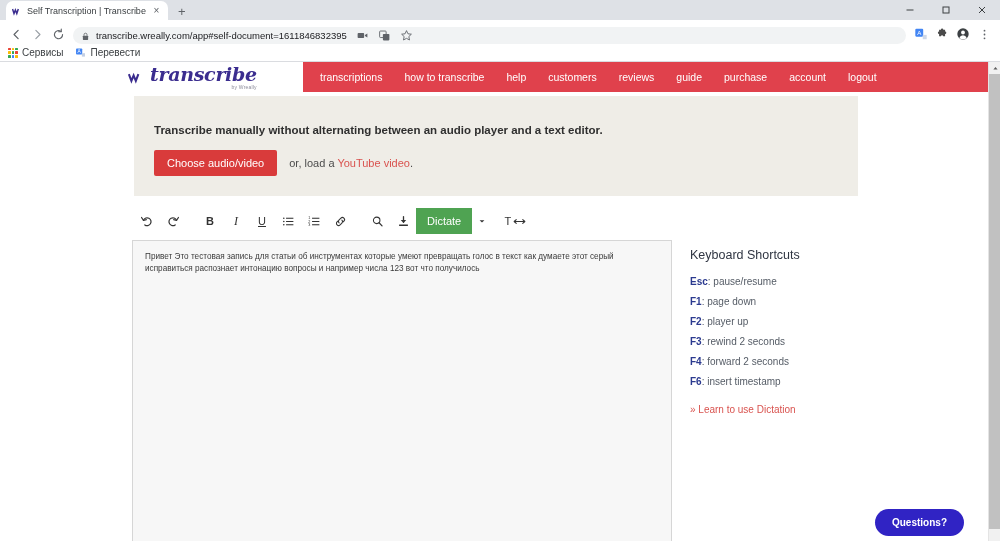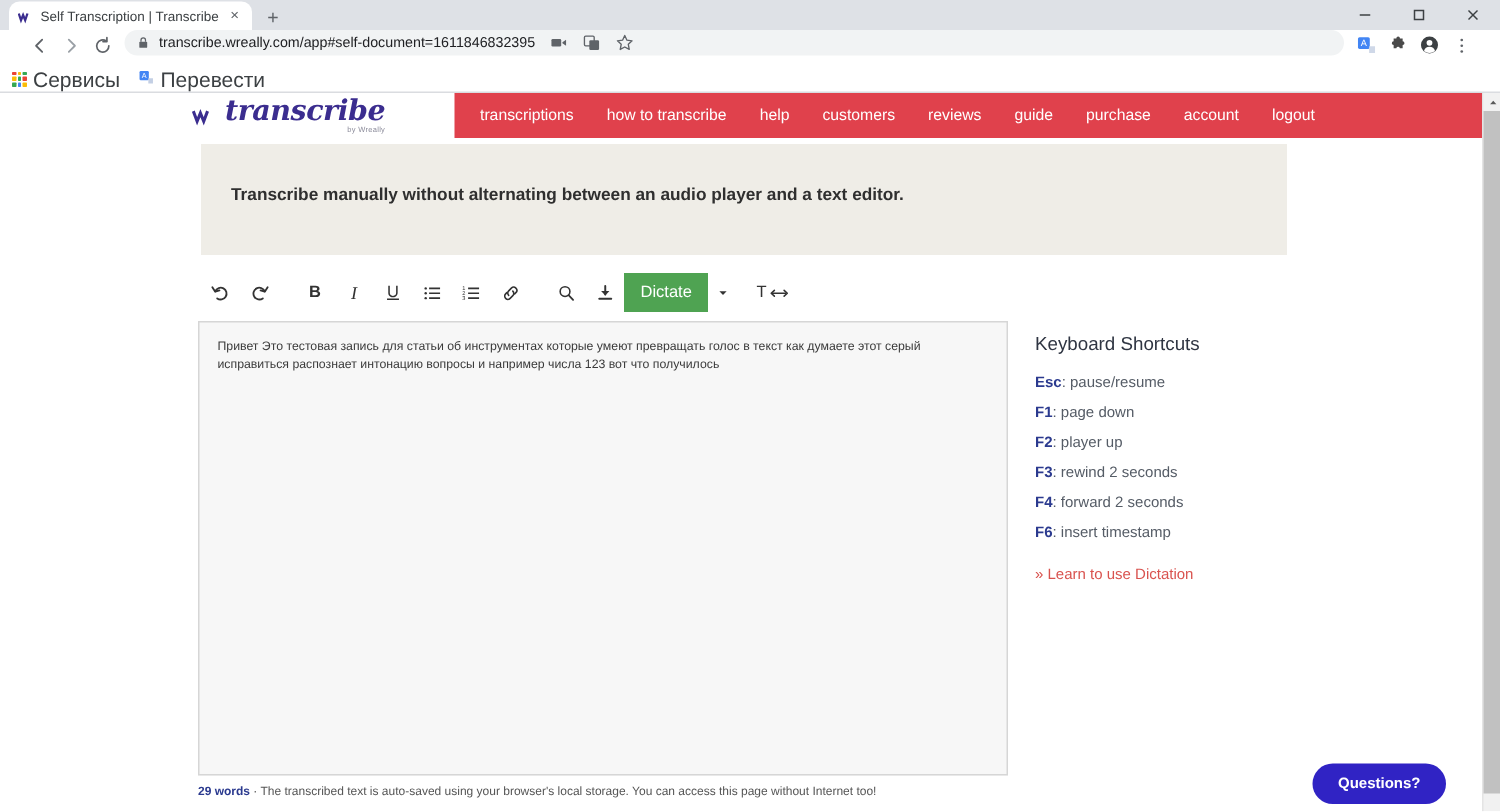--- a/index.html
+++ b/index.html
@@ -62,22 +62,22 @@
   .wincontrol {
     width: 36px; height: 20px;
     display: flex; align-items: center; justify-content: center;
     font-size: 10px; color: #3c4043;
   }
 
   .toolbar {
     height: 24px;
     background: #ffffff;
     display: flex;
-    align-items: flex-start;
-    padding: 0 16px;
+    align-items: flex-end;
+    padding: 0 6px;
     gap: 1px;
   }
   .tbtn {
     width: 20px; height: 20px;
     display: flex; align-items: center; justify-content: center;
     color: #5f6368;
     flex: 0 0 auto;
   }
   .omnibox {
     flex: 1;
@@ -103,21 +103,21 @@
   .bookmarks {
     height: 18px;
     background: #ffffff;
     display: flex;
     align-items: center;
     padding: 0 8px;
     gap: 12px;
     border-bottom: 1px solid #dadce0;
   }
   .bm { display: flex; align-items: center; gap: 4px; }
-  .bm-label { font-size: 14px; color: #3c4043; white-space: nowrap; }
+  .bm-label { font-size: 10px; color: #3c4043; white-space: nowrap; }
 
   
   .apps-grid {
     width: 10px; height: 10px;
     display: grid;
     grid-template-columns: repeat(3, 1fr);
     grid-template-rows: repeat(3, 1fr);
     gap: 1px;
   }
   .apps-grid i { display: block; border-radius: 0.5px; }
@@ -495,20 +495,24 @@
           <a class="navitem">reviews</a>
           <a class="navitem">guide</a>
           <a class="navitem">purchase</a>
           <a class="navitem">account</a>
           <a class="navitem">logout</a>
         </nav>
       </div>
 
       <div class="banner">
         <div class="banner-text">Transcribe manually without alternating between an audio player and a text editor.</div>
+        <div class="banner-row">
+          <button class="btn-choose">Choose audio/video</button>
+          <span class="banner-or"><span>or, load a </span><a href="#">YouTube video</a><span>.</span></span>
+        </div>
       </div>
 
       <div class="edtoolbar">
         <div class="tgroup">
           <button class="tbi">
             <svg width="14" height="14" viewBox="0 0 16 16">
                 <path d="M4 7 A4.5 4.5 0 1 1 5.5 12.5" stroke="#333" stroke-width="1.4" fill="none" stroke-linecap="round"></path>
                 <path d="M1.8 4 L4 7.4 L7.2 6.4" stroke="#333" stroke-width="1.4" fill="none" stroke-linecap="round" stroke-linejoin="round"></path>
               </svg>
           </button>

